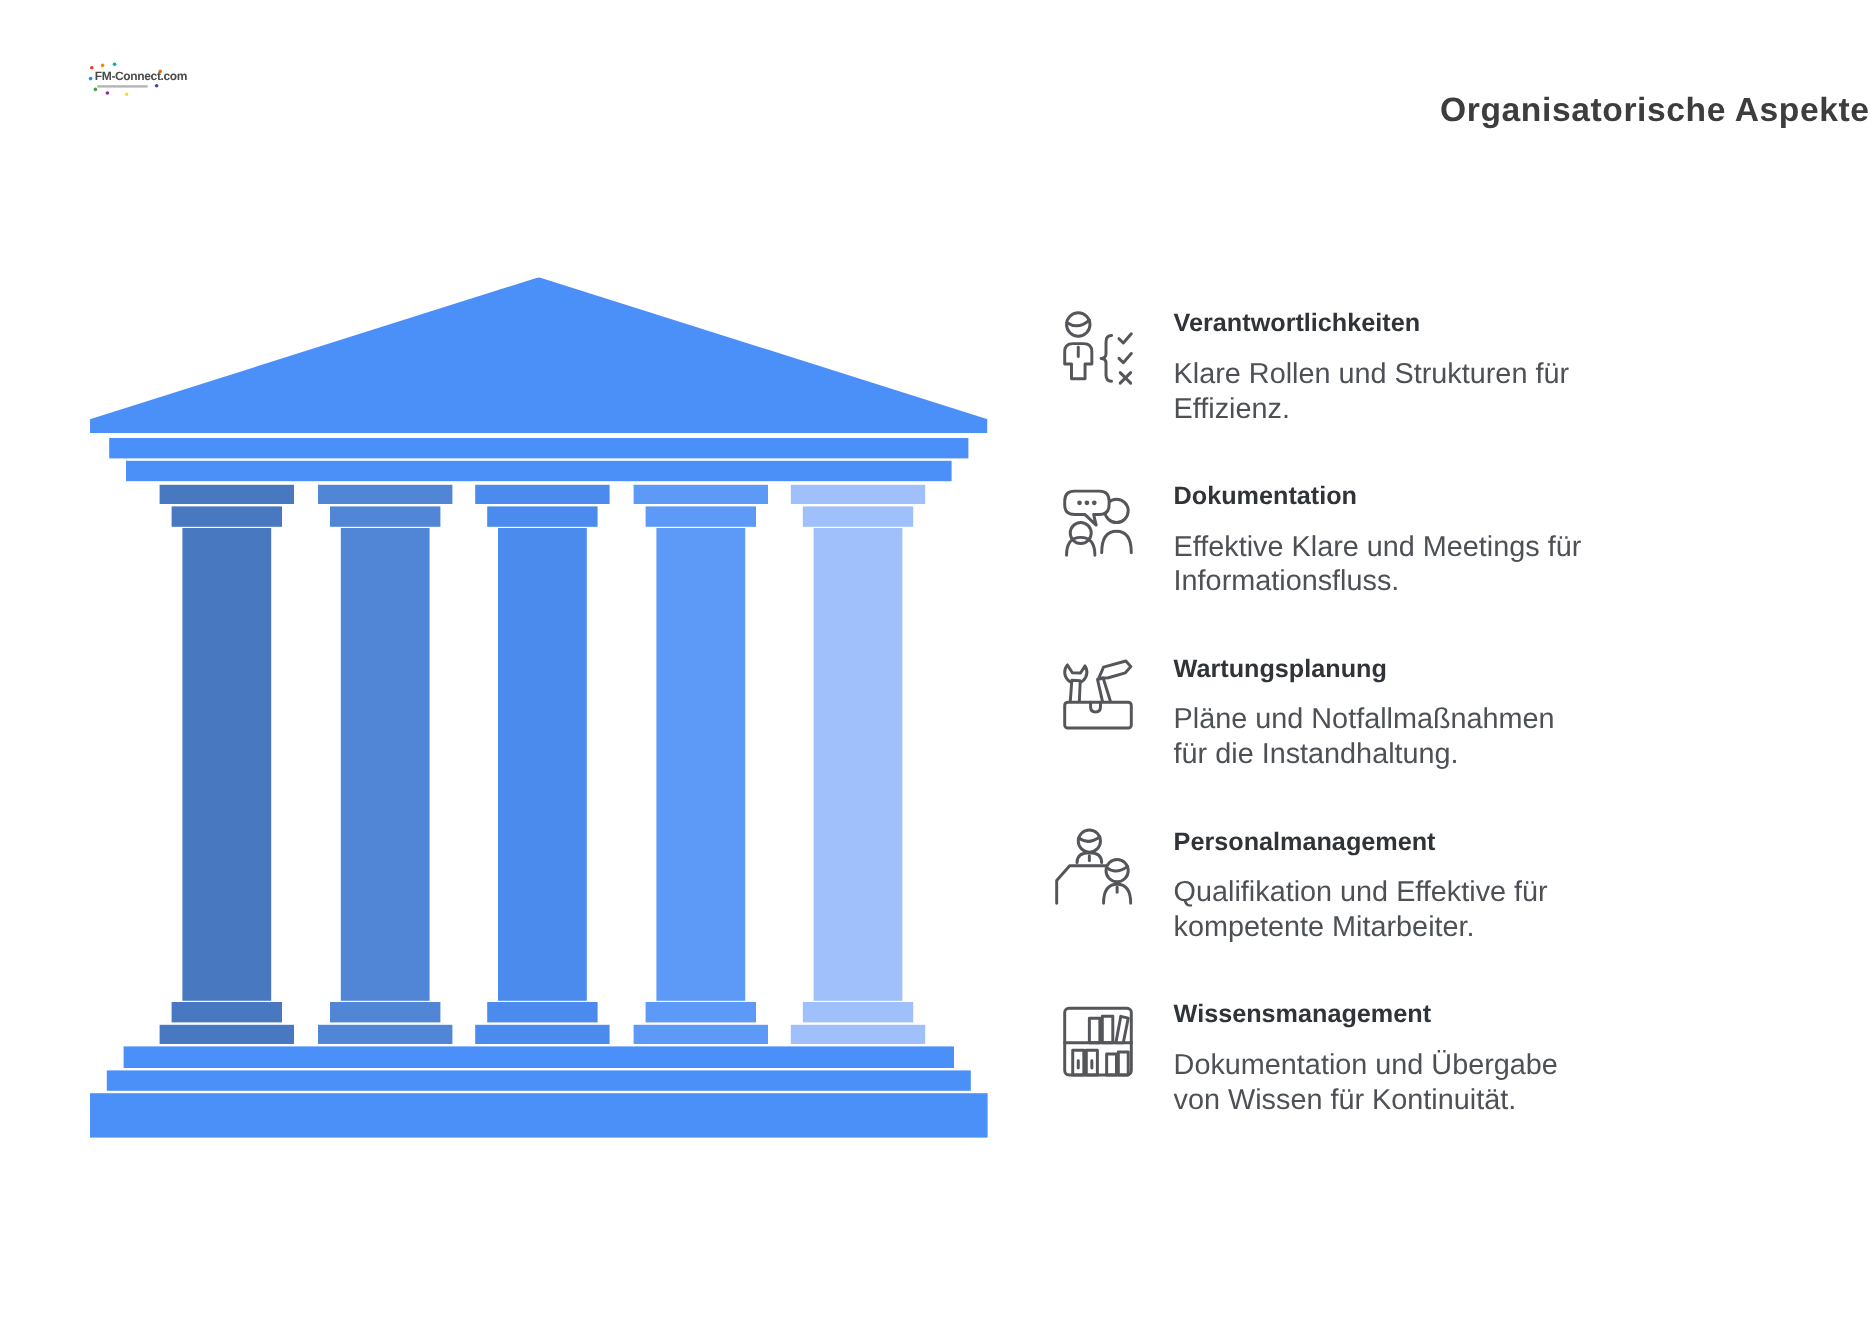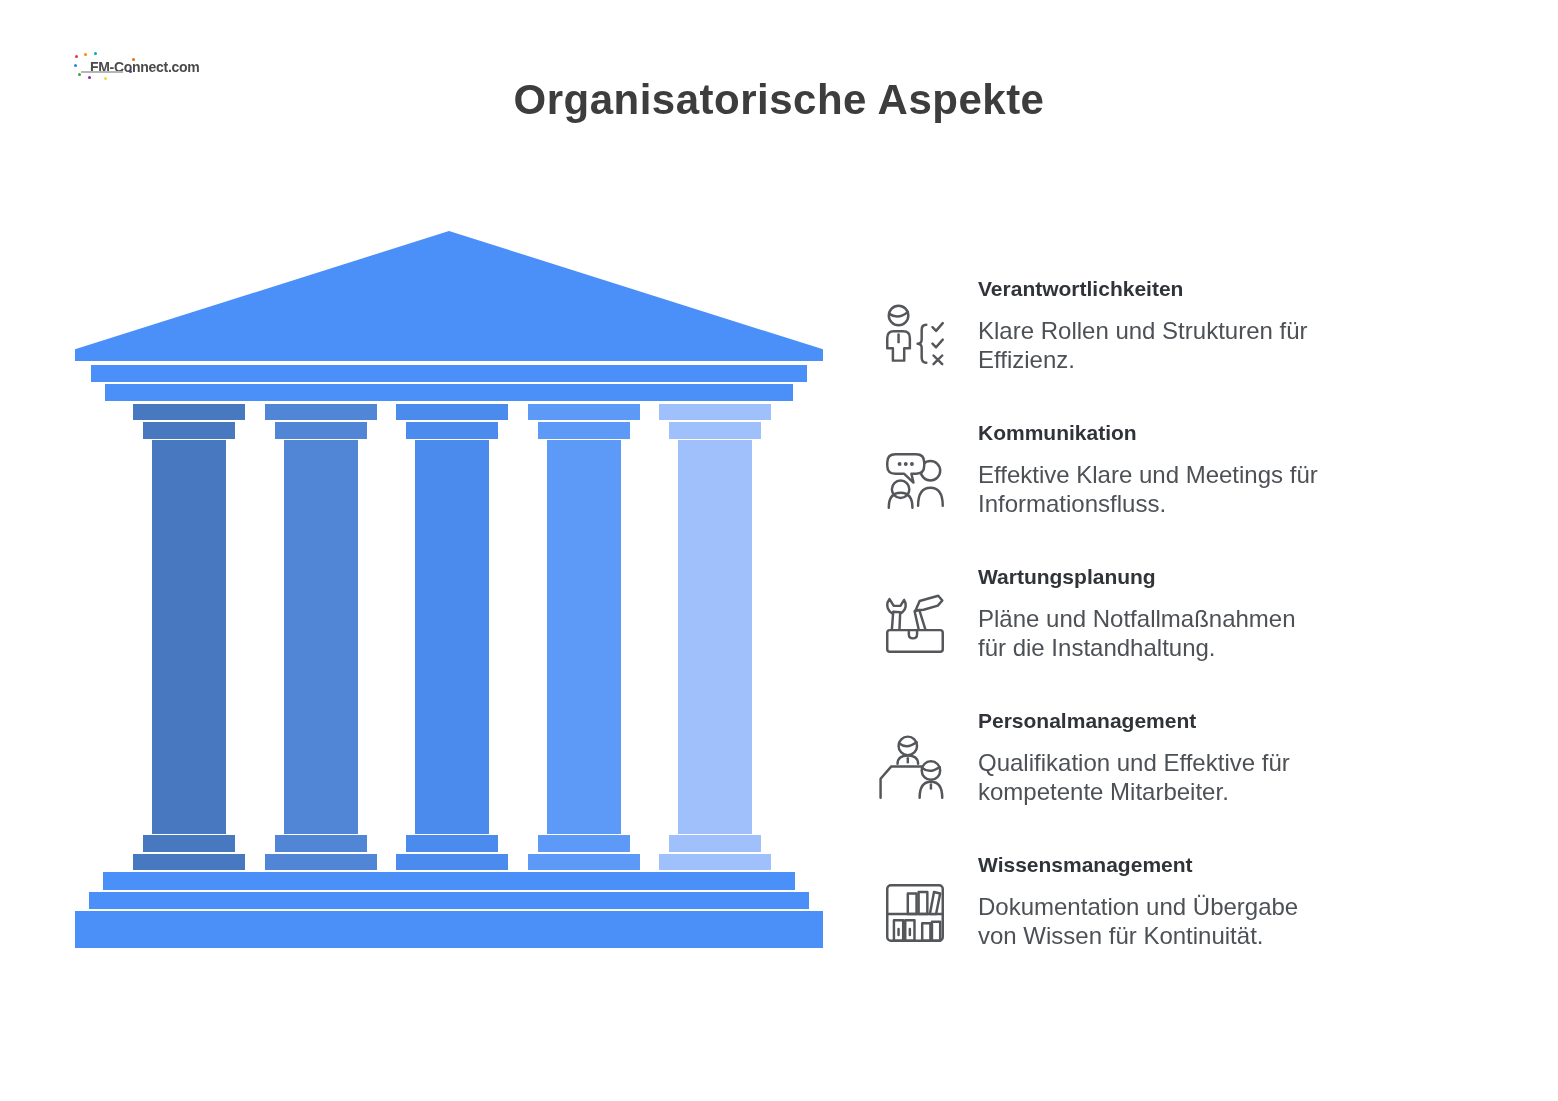--- a/index.html
+++ b/index.html
@@ -16,23 +16,23 @@
   
   .logo {
     position: absolute;
     left: 74px;
     top: 52px;
     width: 64px;
     height: 30px;
   }
   .logo-text {
     position: absolute;
-    left: 16px;
+    left: 5px;
     top: 7px;
-    font-size: 14px;
+    font-size: 10px;
     font-weight: bold;
     color: #4a4a4a;
     letter-spacing: -0.3px;
     white-space: nowrap;
   }
   .logo-tagline {
     position: absolute;
     left: 7px;
     top: 19px;
     width: 42px;
@@ -45,22 +45,22 @@
     height: 3px;
     border-radius: 50%;
   }
 
   
   .title {
     position: absolute;
     left: 0;
     top: 76px;
     width: 100%;
-    text-align: center;
-    font-size: 42px;
+    text-align: right;
+    font-size: 28px;
     font-weight: bold;
     color: var(--title-c, #3d3d3d);
     letter-spacing: 0.5px;
   }
 
   
   .temple {
     position: absolute;
     left: 75px;
     top: 231px;
@@ -100,23 +100,22 @@
 
   
   .aspects {
     position: absolute;
     left: 878px;
     top: 255px;
     width: 520px;
   }
   .aspect {
     display: flex;
-    align-items: flex-end;
+    align-items: flex-start;
     margin-bottom: 44px;
-    margin-top: 19px;
   }
   .aspect-icon {
     flex: 0 0 74px;
     width: 74px;
     height: 74px;
     margin-right: 26px;
   }
   .aspect-icon svg { width: 74px; height: 74px; display: block; }
   .aspect-text { padding-top: 2px; }
   .aspect-title {
@@ -246,21 +245,21 @@
           <path class="icon-stroke" d="M39 60 Q39 42.5 51 42.5 Q63 42.5 63 60"></path>
           <path class="icon-stroke-fill" d="M17 10 L37 10 Q45 10 45 18 L45 21 Q45 29 37 29 L32.5 29 L34.5 37.5 L25.5 29 L17 29 Q9 29 9 21 L9 18 Q9 10 17 10 Z"></path>
           <circle class="icon-dot" cx="21" cy="19.5" r="1.9"></circle>
           <circle class="icon-dot" cx="27" cy="19.5" r="1.9"></circle>
           <circle class="icon-dot" cx="33" cy="19.5" r="1.9"></circle>
           <circle class="icon-stroke" cx="22" cy="44" r="8.5"></circle>
           <path class="icon-stroke" d="M10.5 62 Q10.5 47.5 22 47.5 Q33.5 47.5 33.5 62"></path>
         </svg>
       </div>
       <div class="aspect-text">
-        <div class="aspect-title">Kommunikation</div>
+        <div class="aspect-title">Dokumentation</div>
         <div class="aspect-desc">Effektive Klare und Meetings für Informationsfluss.</div>
       </div>
     </div>
 
     <div class="aspect">
       <div class="aspect-icon">
         <svg viewBox="0 0 72 72">
           <path class="icon-stroke-fill" d="M11.2 10.8 A 9 9 0 1 0 25.4 11.6 L 21.8 17.4 L 15.2 17.2 Z"></path>
           <path class="icon-stroke-fill" d="M14.8 23.2 L13.4 42 L20.8 42 L21.6 23.6 Z"></path>
           <path class="icon-stroke-fill" d="M36.5 21.8 L40.5 12.6 L58.6 7.6 L62.6 12.2 L58.2 17.2 L44.4 21.2 Z"></path>

